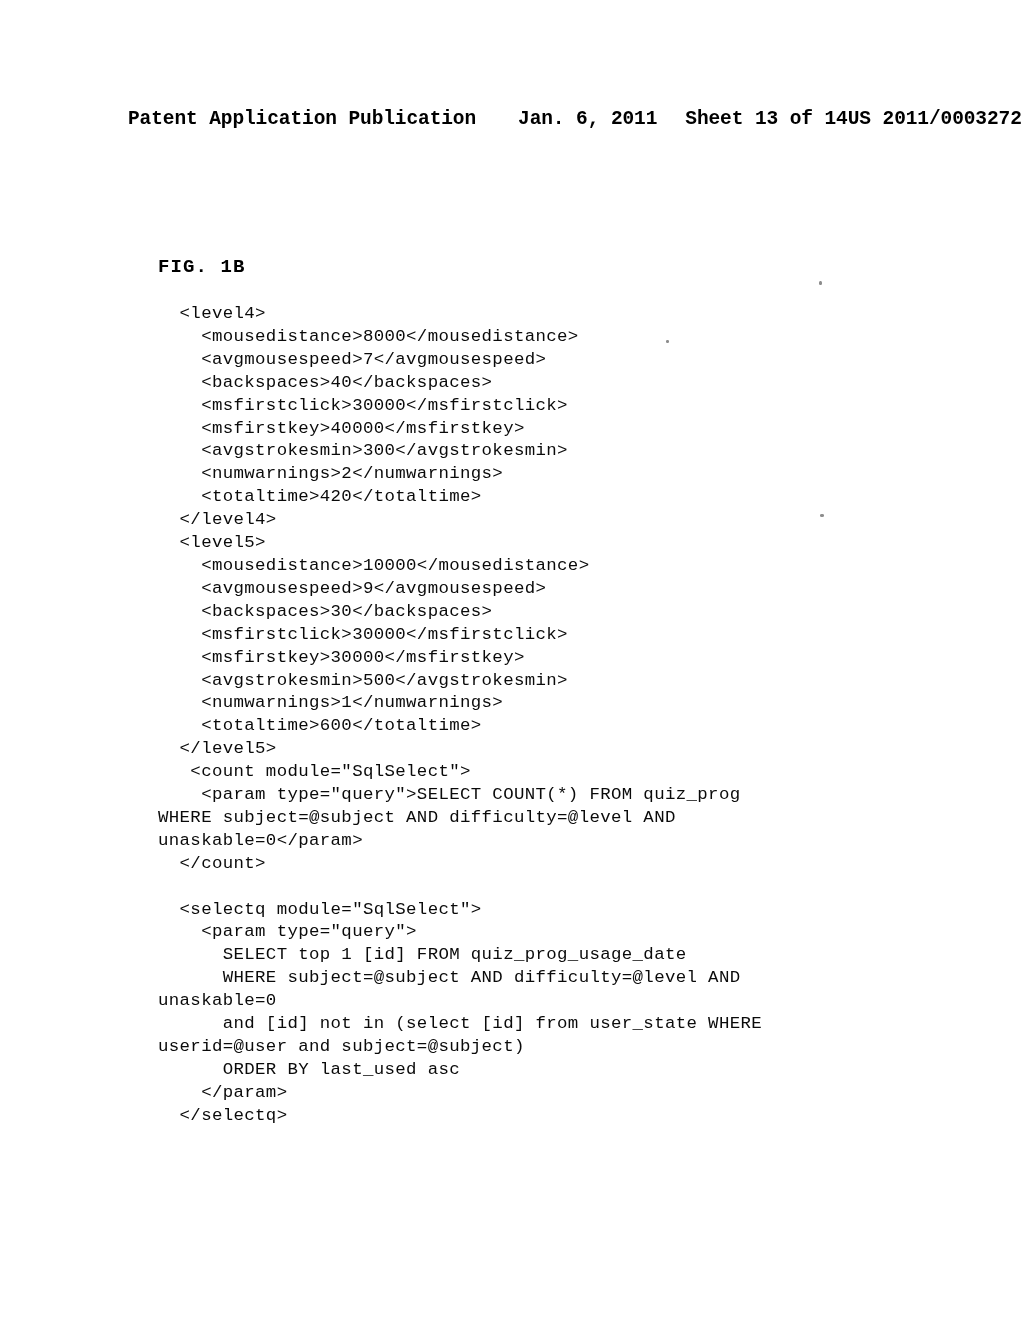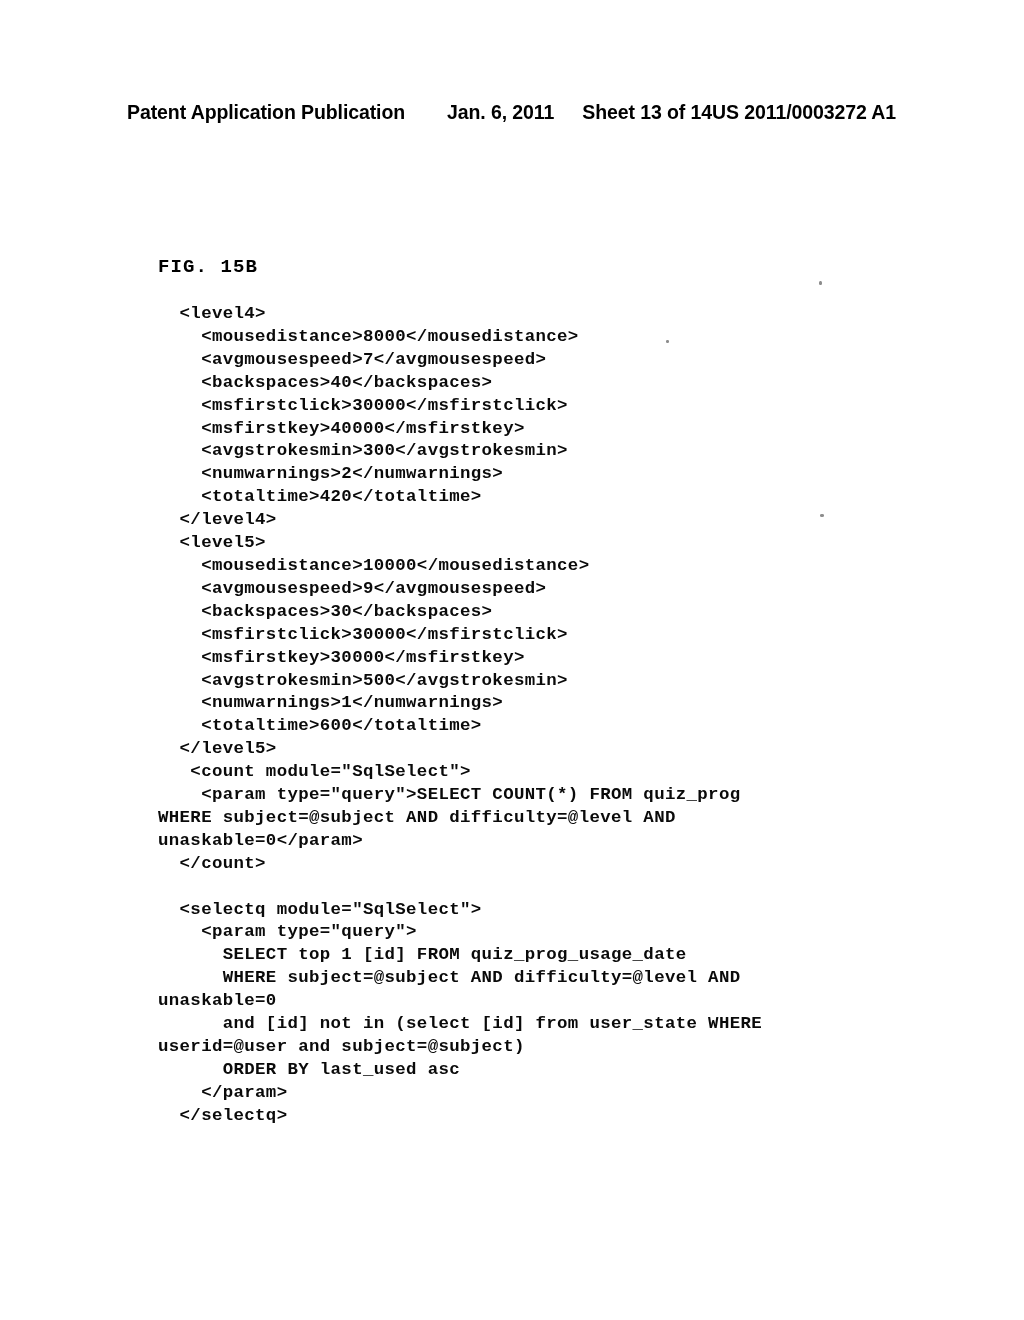--- a/index.html
+++ b/index.html
@@ -15,30 +15,29 @@
     overflow: hidden;
     font-family: "Liberation Serif", serif;
     color: #000000;
     -webkit-font-smoothing: none;
   }
 
   
   .page-header {
     position: absolute;
     left: 128px;
-    top: 80px;
+    top: 87px;
     width: 768px;
     display: flex;
     align-items: baseline;
-    font-family: Liberation Sans, sans-serif;
+    font-family: Liberation Mono, monospace;
     font-weight: bold;
     font-size: 19.5px;
     letter-spacing: -0.1px;
     white-space: nowrap;
-    justify-content: flex-end;
   }
   .hdr-pub       { flex: 0 0 auto; }
   .hdr-date      { flex: 0 0 auto; margin-left: 42px; margin-top: 21px; }
   .hdr-sheet     { flex: 0 0 auto; margin-left: 28px; }
   .hdr-patentno  { flex: 0 0 auto; }
 
   
   .fig-label {
     position: absolute;
     left: 158px;
@@ -59,21 +58,20 @@
     font-family: "Liberation Mono", "DejaVu Sans Mono", monospace;
     font-size: 17.4px;
     line-height: 22.9px;
     letter-spacing: 0.35px;
     white-space: pre;
     color: #0a0a0a;
   }
   .code-listing .ln {
     display: block;
     min-height: 22.9px;
-    font-weight: bold;
   }
   .code-listing .ln.blank {
     height: 22.9px;
   }
 
   
   .speck {
     position: absolute;
     background: #8d8d8d;
     border-radius: 40%;
@@ -83,19 +81,19 @@
 </head>
 <body>
 
 <div class="page-header">
   <span class="hdr-pub">Patent Application Publication</span>
   <span class="hdr-date">Jan. 6, 2011</span>
   <span class="hdr-sheet">Sheet 13 of 14</span>
   <span class="hdr-patentno">US 2011/0003272 A1</span>
 </div>
 
-<div class="fig-label">FIG. 15B</div>
+<div class="fig-label">FIG. 1B</div>
 
 <div class="code-listing"><span class="ln">  &lt;level4&gt;</span><span class="ln">    &lt;mousedistance&gt;8000&lt;/mousedistance&gt;</span><span class="ln">    &lt;avgmousespeed&gt;7&lt;/avgmousespeed&gt;</span><span class="ln">    &lt;backspaces&gt;40&lt;/backspaces&gt;</span><span class="ln">    &lt;msfirstclick&gt;30000&lt;/msfirstclick&gt;</span><span class="ln">    &lt;msfirstkey&gt;40000&lt;/msfirstkey&gt;</span><span class="ln">    &lt;avgstrokesmin&gt;300&lt;/avgstrokesmin&gt;</span><span class="ln">    &lt;numwarnings&gt;2&lt;/numwarnings&gt;</span><span class="ln">    &lt;totaltime&gt;420&lt;/totaltime&gt;</span><span class="ln">  &lt;/level4&gt;</span><span class="ln">  &lt;level5&gt;</span><span class="ln">    &lt;mousedistance&gt;10000&lt;/mousedistance&gt;</span><span class="ln">    &lt;avgmousespeed&gt;9&lt;/avgmousespeed&gt;</span><span class="ln">    &lt;backspaces&gt;30&lt;/backspaces&gt;</span><span class="ln">    &lt;msfirstclick&gt;30000&lt;/msfirstclick&gt;</span><span class="ln">    &lt;msfirstkey&gt;30000&lt;/msfirstkey&gt;</span><span class="ln">    &lt;avgstrokesmin&gt;500&lt;/avgstrokesmin&gt;</span><span class="ln">    &lt;numwarnings&gt;1&lt;/numwarnings&gt;</span><span class="ln">    &lt;totaltime&gt;600&lt;/totaltime&gt;</span><span class="ln">  &lt;/level5&gt;</span><span class="ln">   &lt;count module="SqlSelect"&gt;</span><span class="ln">    &lt;param type="query"&gt;SELECT COUNT(*) FROM quiz_prog</span><span class="ln">WHERE subject=@subject AND difficulty=@level AND</span><span class="ln">unaskable=0&lt;/param&gt;</span><span class="ln">  &lt;/count&gt;</span><span class="ln blank">&nbsp;</span><span class="ln">  &lt;selectq module="SqlSelect"&gt;</span><span class="ln">    &lt;param type="query"&gt;</span><span class="ln">      SELECT top 1 [id] FROM quiz_prog_usage_date</span><span class="ln">      WHERE subject=@subject AND difficulty=@level AND</span><span class="ln">unaskable=0</span><span class="ln">      and [id] not in (select [id] from user_state WHERE</span><span class="ln">userid=@user and subject=@subject)</span><span class="ln">      ORDER BY last_used asc</span><span class="ln">    &lt;/param&gt;</span><span class="ln">  &lt;/selectq&gt;</span></div>
 
 <div class="speck" style="left:819px; top:281px; width:3px; height:4px;"></div>
 <div class="speck" style="left:666px; top:340px; width:3px; height:3px;"></div>
 <div class="speck" style="left:820px; top:514px; width:4px; height:3px;"></div>
 
 </body></html>

